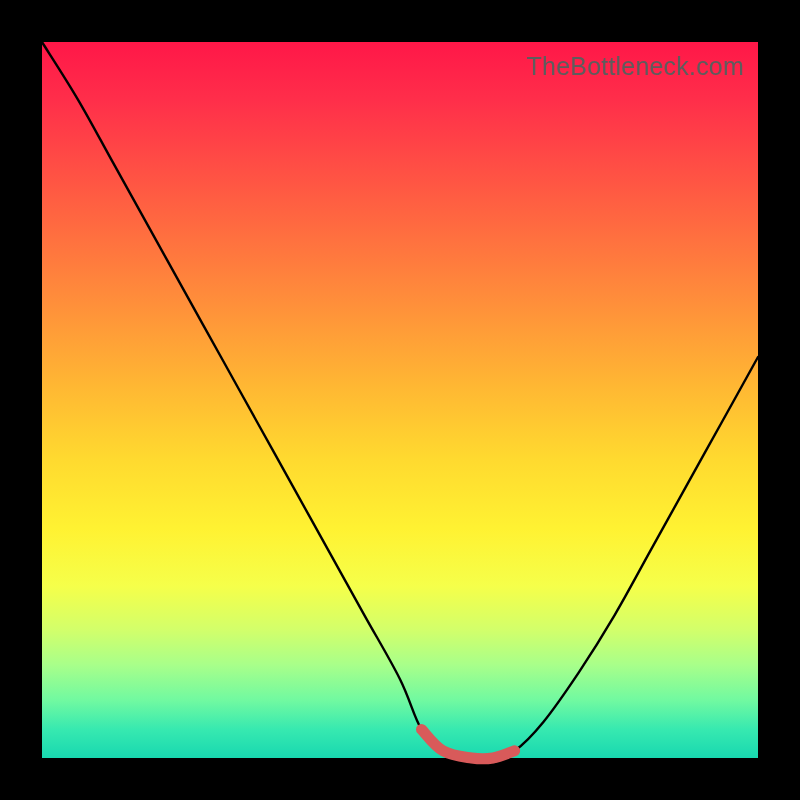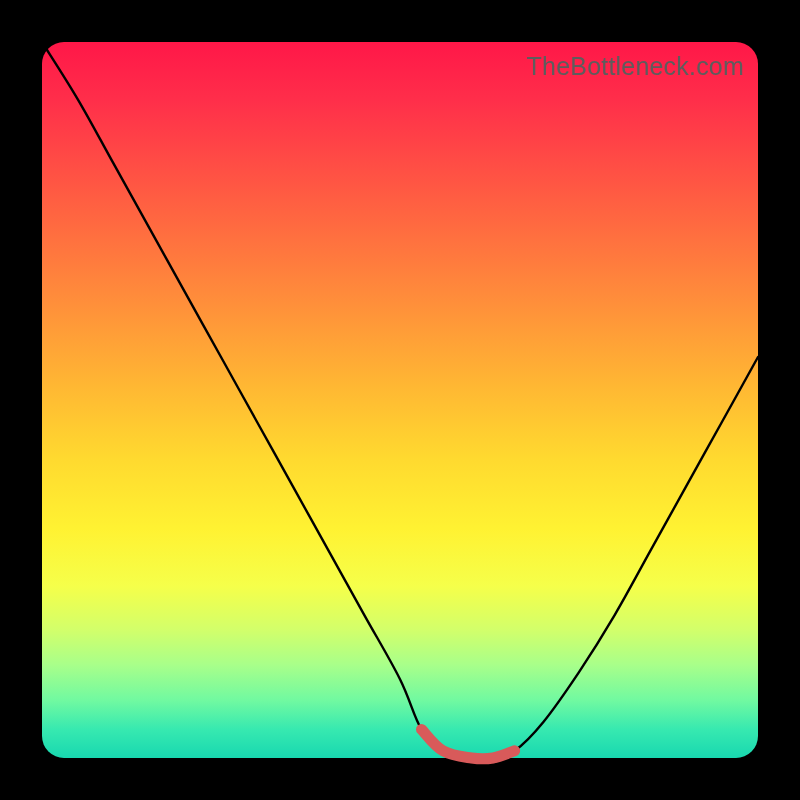--- a/index.html
+++ b/index.html
@@ -33,21 +33,20 @@
       #ffb733 48%,
       #ffd92f 58%,
       #fff232 68%,
       #f5ff4a 76%,
       #d3ff6a 82%,
       #a8ff8a 87%,
       #70f9a1 92%,
       #37e9b0 96%,
       #18d8b0 100%
     );
-    border-radius: 22px;
   }
   .watermark {
     position: absolute;
     top: 10px;
     right: 14px;
     color: #5d5d5d;
     font-size: 25px;
     font-weight: 400;
     letter-spacing: 0.2px;
     user-select: none;

